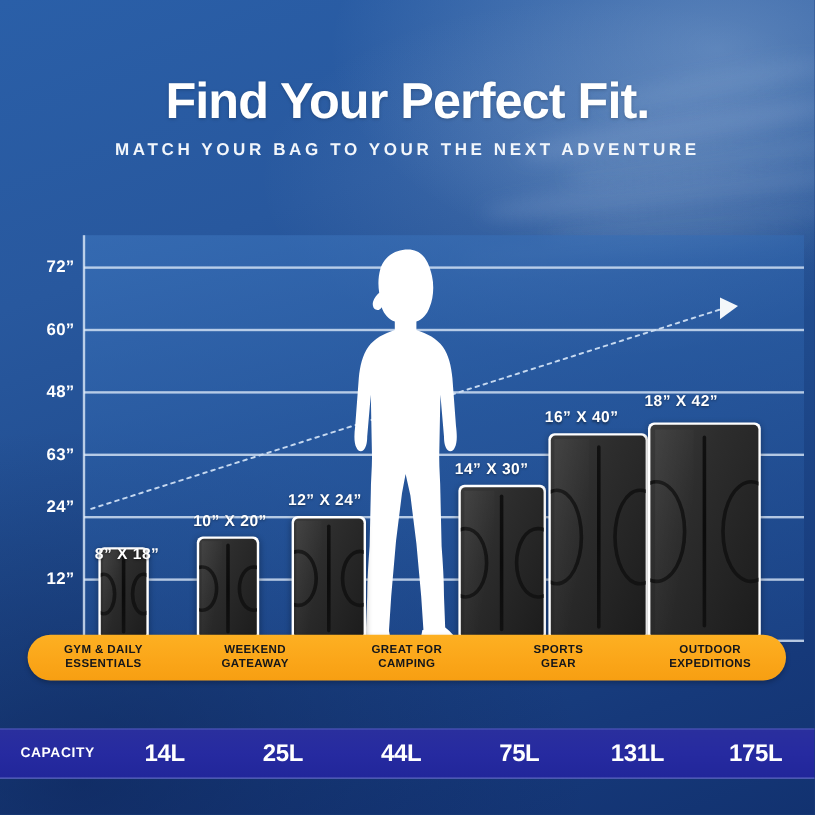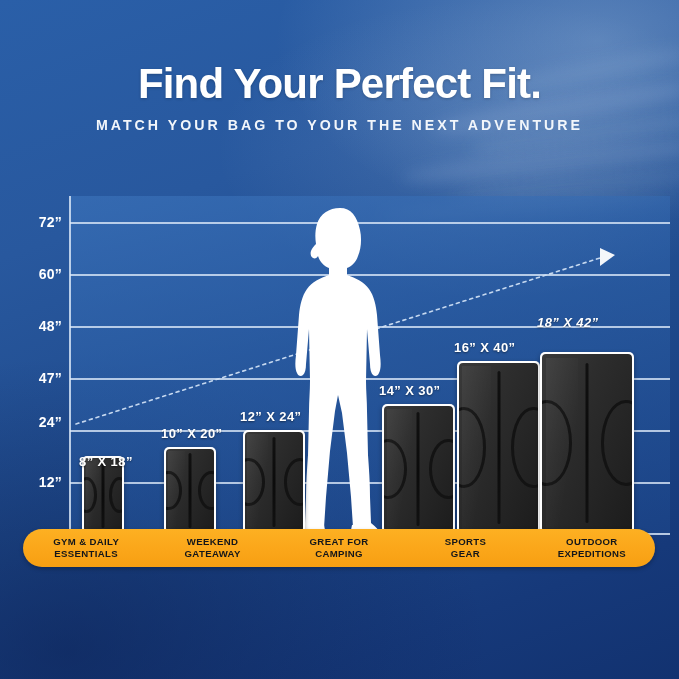--- a/index.html
+++ b/index.html
@@ -175,21 +175,21 @@
           <div class="gridline" style="top: 130px;"></div>
           <div class="gridline" style="top: 78px;"></div>
           <div class="gridline" style="top: 26px;"></div>
         </div>
     </div>
     <div id="yaxis-line"></div>
     <div id="baseline"></div>
     <div id="yticks">
         <div class="ytick" style="top: 482px;">12”</div>
         <div class="ytick" style="top: 422px;">24”</div>
-        <div class="ytick" style="top: 378px;">47”</div>
+        <div class="ytick" style="top: 378px;">63”</div>
         <div class="ytick" style="top: 326px;">48”</div>
         <div class="ytick" style="top: 274px;">60”</div>
         <div class="ytick" style="top: 222px;">72”</div>
       </div>
 
     <svg id="trend" viewBox="0 0 679 679">
       <line x1="76" y1="424" x2="603" y2="257" stroke="#cfe0f5" stroke-width="1.6" stroke-dasharray="3 4" stroke-linecap="round" opacity="0.95"></line>
       <polygon points="600,248 615,255 600,266" fill="#ffffff" opacity="0.95"></polygon>
     </svg>
 
@@ -297,25 +297,34 @@
             <div class="bag-spine"></div>
             <div class="bag-sheen"></div>
           </div>
         </div>
       </div>
   <div class="bag-label" style="left: 79px; top: 454px;">8” X 18”</div>
       <div class="bag-label" style="left: 161px; top: 426.333px;">10” X 20”</div>
       <div class="bag-label" style="left: 240px; top: 409px;">12” X 24”</div>
       <div class="bag-label" style="left: 379px; top: 383px;">14” X 30”</div>
       <div class="bag-label" style="left: 454px; top: 339.667px;">16” X 40”</div>
-      <div class="bag-label" style="left: 537px; top: 315px; font-style: italic;">18” X 42”</div>
+      <div class="bag-label" style="left: 537px; top: 326px;">18” X 42”</div>
     </div>
 
   <div id="usebar">
       <div class="use-cell"><span>GYM &amp; DAILY</span><br><span>ESSENTIALS</span></div>
       <div class="use-cell"><span>WEEKEND</span><br><span>GATEAWAY</span></div>
       <div class="use-cell"><span>GREAT FOR</span><br><span>CAMPING</span></div>
       <div class="use-cell"><span>SPORTS</span><br><span>GEAR</span></div>
       <div class="use-cell"><span>OUTDOOR</span><br><span>EXPEDITIONS</span></div>
     </div>
 
+  <div id="capbar">
+    <div id="cap-title">CAPACITY</div>
+  <div class="cap-cell">14L</div>
+      <div class="cap-cell">25L</div>
+      <div class="cap-cell">44L</div>
+      <div class="cap-cell">75L</div>
+      <div class="cap-cell">131L</div>
+      <div class="cap-cell">175L</div>
+    </div>
 
 </div>
 
 </body></html>

